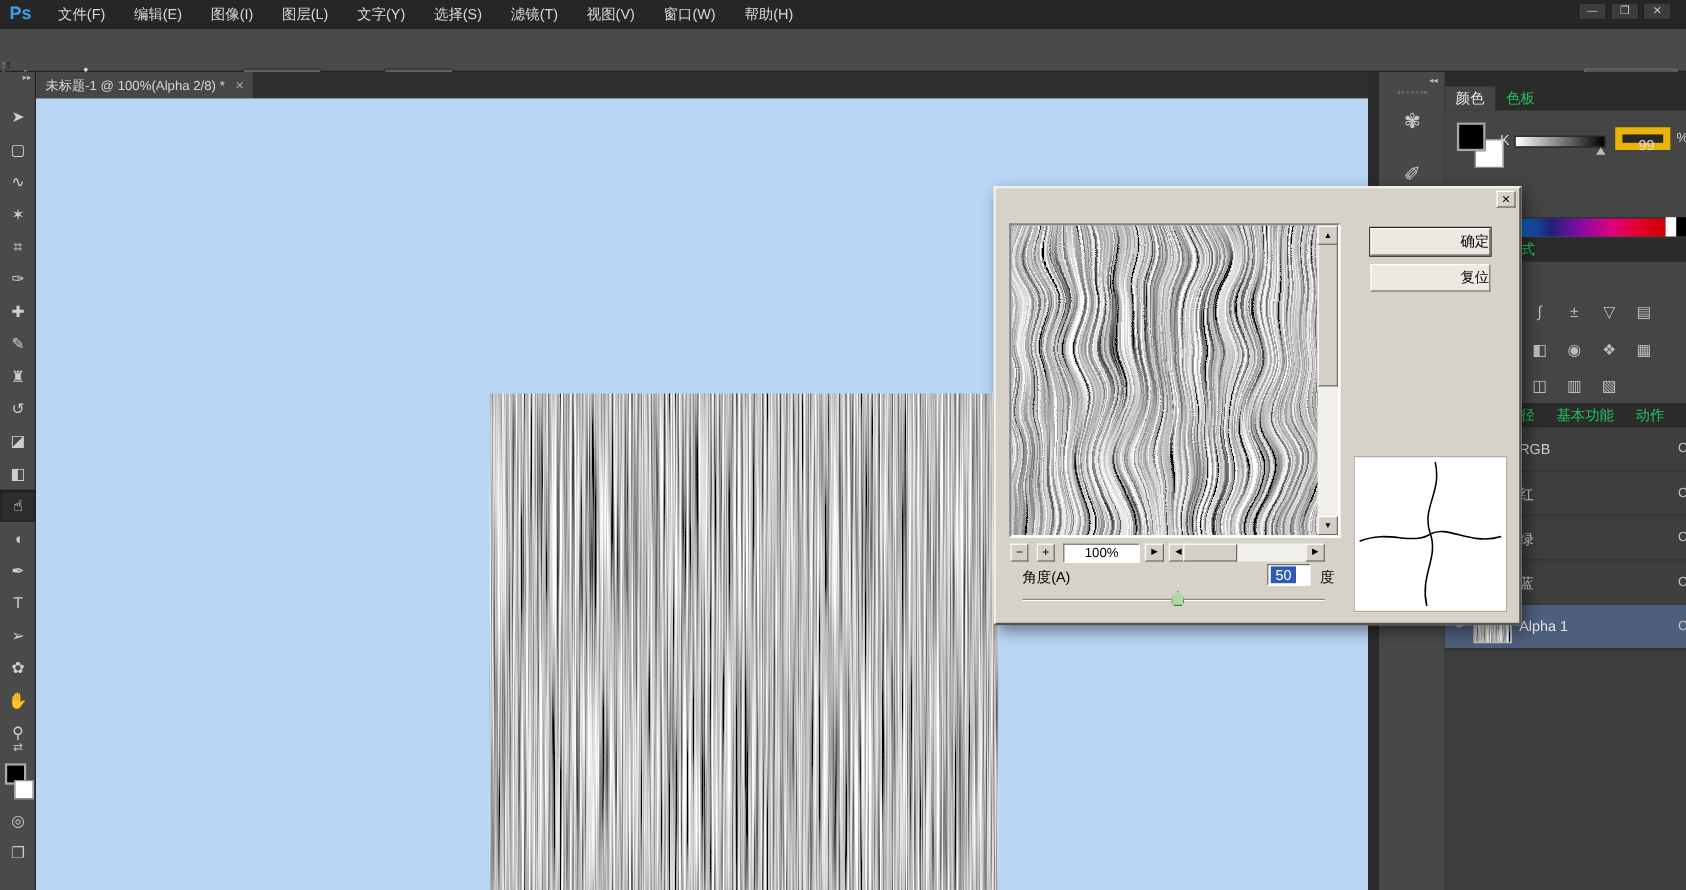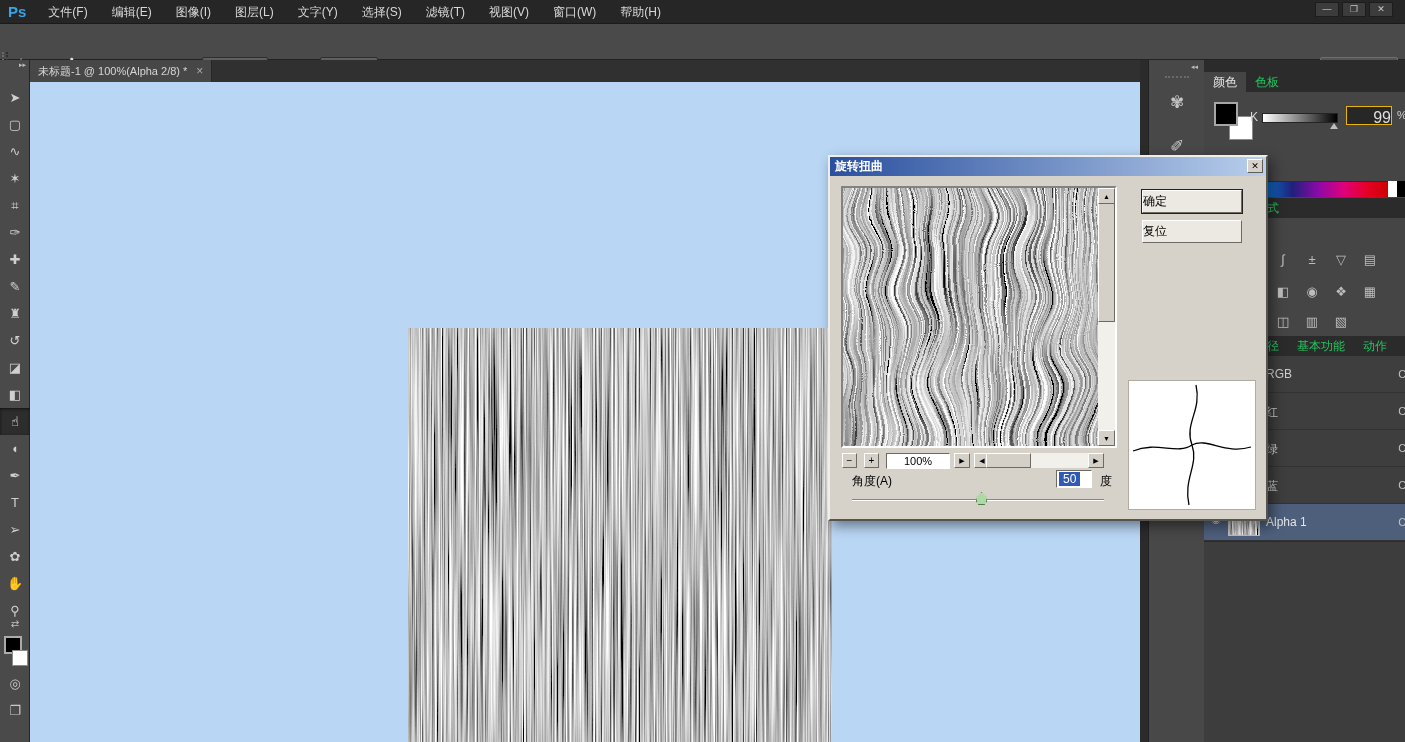--- a/index.html
+++ b/index.html
@@ -65,22 +65,22 @@
   .pcontent{position:absolute;left:0;width:201px;background:#454545}
 
   
   #cp-fg{position:absolute;left:10px;top:10px;width:24px;height:24px;background:#000;border:2px solid #a6a6a6;z-index:2}
   #cp-bg{position:absolute;left:25px;top:24px;width:24px;height:24px;background:#fff;border:1px solid #8a8a8a}
   #cp-k{position:absolute;left:46px;top:18px;color:#d8d8d8;font-size:12px}
   #cp-ramp{position:absolute;left:58px;top:21px;width:76px;height:10px;border:1px solid #242424;
     background:linear-gradient(90deg,#fff,#000)}
   #cp-thumb{position:absolute;left:126px;top:31px;width:0;height:0;border-left:4px solid transparent;
     border-right:4px solid transparent;border-bottom:6px solid #bdbdbd}
-  #cp-val{position:absolute;left:142px;top:14px;width:46px;height:19px;background:#272727;border:1px solid #eab308;
-    color:#dedede;font-size:16px;text-align:right;padding:2px 0 0 6px}
+  #cp-val{position:absolute;left:142px;top:14px;width:46px;height:19px;background:#272727;border:6px solid #eab308;
+    color:#dedede;font-size:12px;text-align:center;padding:2px 0 0 6px}
   #cp-pct{position:absolute;left:193px;top:17px;color:#cfcfcf;font-size:11px}
   #spectrum{position:absolute;left:0px;top:89px;width:184px;height:16px;border-top:1px solid #2c2c2c;
     background:linear-gradient(90deg,#00a868 0%,#00c4bc 15%,#0886e0 30%,#20207a 48%,#8a0aa8 62%,#e0007c 76%,#e60028 88%,#cc0000 100%)}
   #spec-w{position:absolute;left:184px;top:89px;width:9px;height:16px;background:#fff}
   #spec-b{position:absolute;left:193px;top:89px;width:8px;height:16px;background:#000}
 
   
   .adj-row{position:absolute;left:10px;width:191px;display:flex;gap:7px}
   .adj-ic{width:22px;height:19px;color:#bdbdbd;font-size:13px;text-align:center;line-height:19px}
 
@@ -123,21 +123,21 @@
   #angle-label{position:absolute;left:22px;top:316px}
   #angle-input{position:absolute;left:226px;top:313px;width:36px;height:18px;background:#fff;
     border:1px solid;border-color:#6d6963 #fff #fff #6d6963;padding:1px 2px}
   #angle-input span{background:#2f5bb5;color:#fff;font-size:12px;padding:0 4px}
   #angle-unit{position:absolute;left:270px;top:316px}
   #angle-track{position:absolute;left:22px;top:342px;width:252px;height:2px;background:#8a8781;border-bottom:1px solid #fff}
   #angle-thumb{position:absolute;left:146px;top:335px;width:11px;height:13px;background:#aed8a4;
     border:0;clip-path:polygon(50% 0,88% 32%,100% 72%,78% 100%,22% 100%,0 72%,12% 32%);
     box-shadow:inset 0 0 0 1px #4e7a48}
   .dlg-btn{position:absolute;left:312px;width:100px;height:23px;background:#ece9e2;
-    border:1px solid;border-color:#fff #6d6963 #6d6963 #fff;text-align:left;line-height:21px}
+    border:1px solid;border-color:#fff #6d6963 #6d6963 #fff;text-align:right;line-height:21px}
   #btn-ok{top:33px;box-shadow:0 0 0 1px #23221f}
   #btn-reset{top:63px}
   #wireframe{position:absolute;left:298px;top:223px;width:128px;height:130px;background:#fff;border:1px solid #b0aca2}
 </style>
 </head>
 <body>
 
 <svg width="0" height="0" style="position:absolute">
   <defs>
     <filter id="fib" x="0" y="0" width="100%" height="100%">
@@ -344,23 +344,20 @@
             </svg>
         </span>
         <span class="ch-name">Alpha 1</span>
         <span class="ch-key">Ctrl+6</span>
       </div>
       <div id="ch-rest" style="top:482px;height:200px"></div>
     </div>
   </div>
 
   <div id="dialog" class="abs">
-    <div id="dlg-title">
-      <span>旋转扭曲</span>
-    </div>
     <div id="dlg-close">✕</div>
 
     <div id="dlg-preview">
       <svg width="257" height="258">
         <g filter="url(#warp)">
           <rect x="-30" y="-30" width="320" height="320" filter="url(#fib)"></rect>
         </g>
       </svg>
       <div class="vsb">
         <div class="sbtn up">▲</div>

